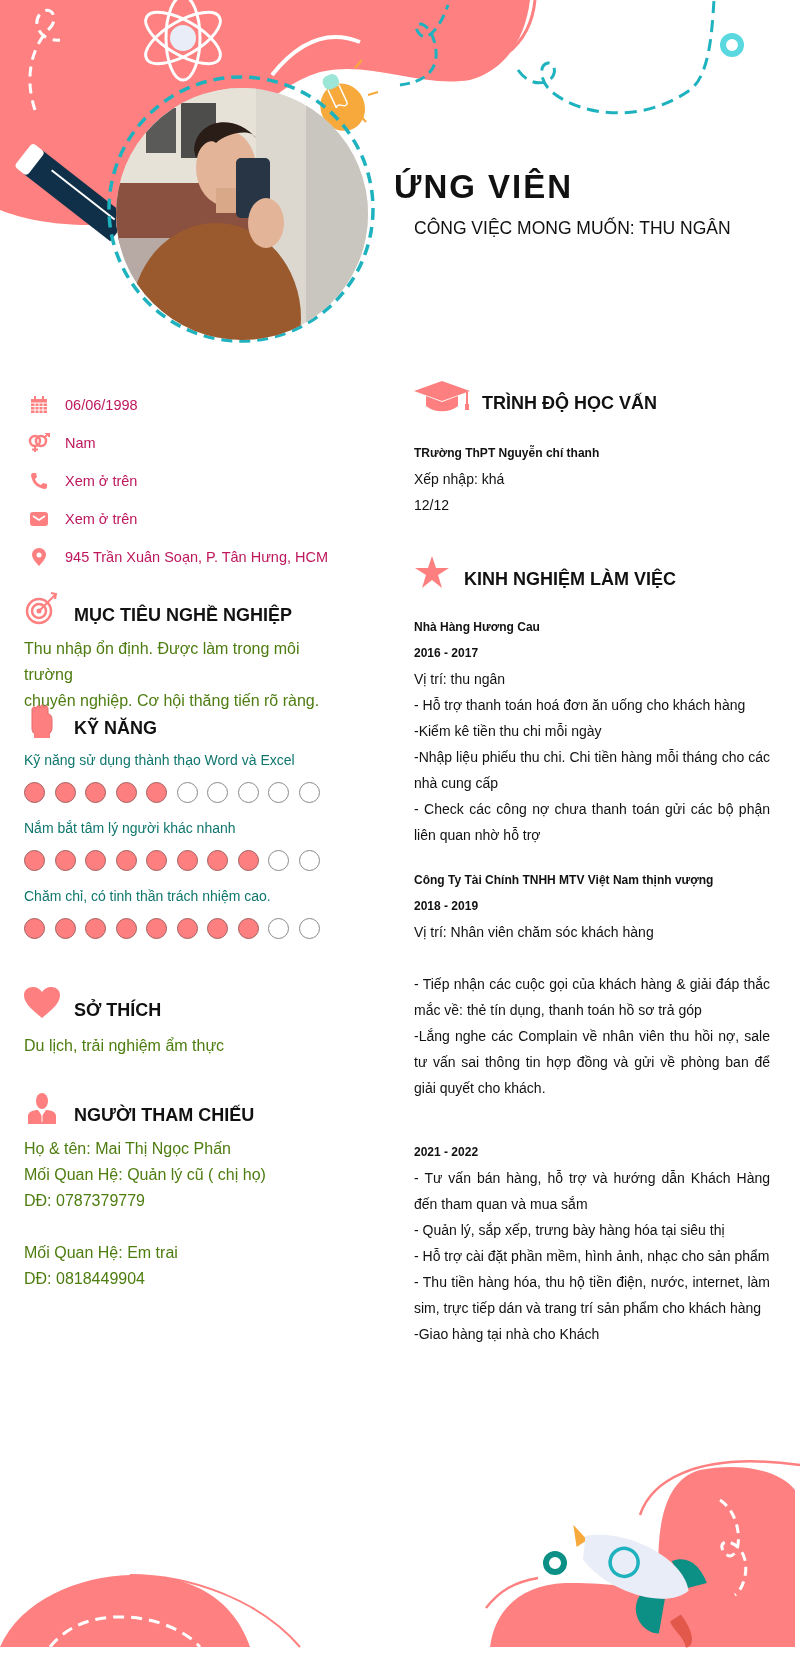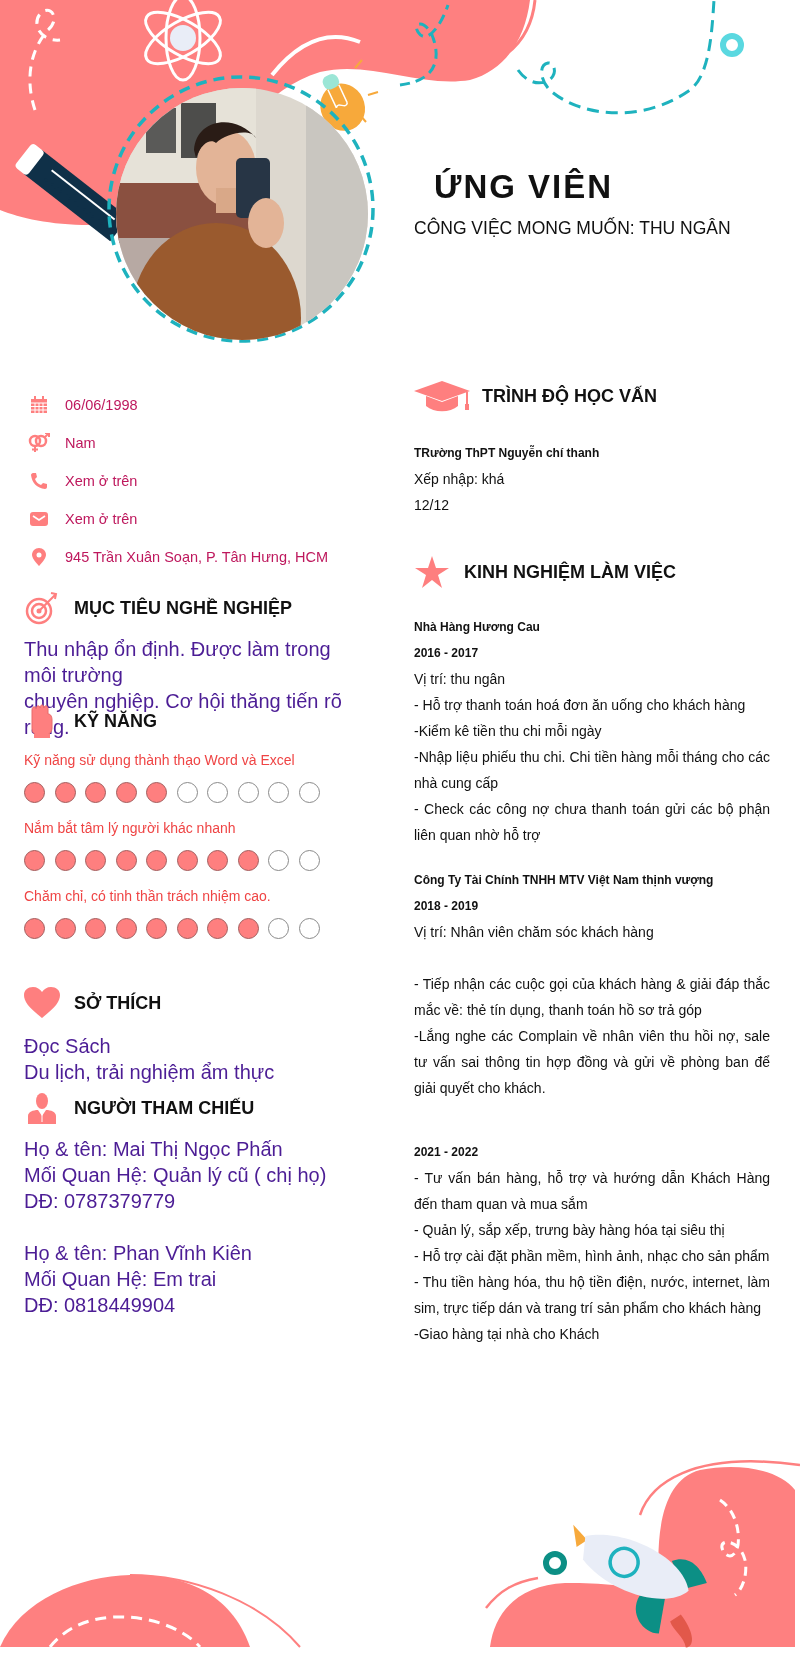--- a/index.html
+++ b/index.html
@@ -2,37 +2,37 @@
 <html><head>
 <meta charset="utf-8">
 <style>
   * { box-sizing: border-box; margin: 0; padding: 0; }
   html, body { width: 800px; height: 1673px; background: #ffffff; overflow: hidden; }
   body { position: relative; font-family: "Liberation Sans", "DejaVu Sans", sans-serif; color: #111; }
   .deco { position: absolute; left: 0; top: 0; width: 800px; height: 1673px; pointer-events: none; }
   .abs { position: absolute; }
 
   
-  .name { left: 434px; top: 168px; font-size: 33px; font-weight: bold; letter-spacing: 2px; color: #111; }
+  .name { left: 394px; top: 168px; font-size: 33px; font-weight: bold; letter-spacing: 2px; color: #111; }
   .desired { left: 414px; top: 218px; font-size: 17.5px; color: #111; }
   .avatar { left: 116px; top: 88px; width: 252px; height: 252px; border-radius: 50%; overflow: hidden; }
 
   
   .contact { left: 28px; top: 386px; width: 330px; }
   .contact-row { display: flex; align-items: center; height: 38px; }
   .contact-row .ic { width: 22px; height: 22px; margin-right: 15px; display: flex; align-items: center; justify-content: center; color: #fe7f7f; }
   .contact-row .tx { font-size: 14.5px; color: #be185d; }
 
-  .sec-title { display: flex; align-items: center; }
+  .sec-title { display: flex; align-items: flex-end; }
   .sec-title .ic { width: 36px; height: 36px; display: flex; align-items: center; justify-content: center; margin-right: 14px; }
   .sec-title .lbl { font-size: 18px; font-weight: bold; color: #111; }
 
-  .body-text { font-size: 20px; line-height: 26px; color: #4c1d95; }
-
-  .skill-name { font-size: 14px; color: #ef4444; height: 26px; line-height: 26px; }
+  .body-text { font-size: 16px; line-height: 26px; color: #4d7c0f; }
+
+  .skill-name { font-size: 14px; color: #0f766e; height: 26px; line-height: 26px; }
   .dots { display: flex; gap: 9.5px; margin: 9px 0 12px 0; }
   .dot { width: 21px; height: 21px; border-radius: 50%; border: 1.5px solid #8a8a8a; background: #fff; }
   .dot.on { background: #fe7f7f; border-color: #a35e5e; }
 
   
   .rc { left: 414px; width: 356px; }
   .entry-title { font-size: 12px; font-weight: bold; line-height: 26px; color: #111; }
   .entry-line { font-size: 14px; line-height: 26px; color: #111; text-align: justify; }
   .spacer { height: 26px; }
 
@@ -249,21 +249,20 @@
 <div class="abs" style="left:24px; top:985px; width:320px;">
   <div class="sec-title">
     <span class="ic">
       <svg width="36" height="32" viewBox="0 0 36 32">
           <path d="M18,31 C4,20 0,14 0,8 C0,3 4,0 9,0 C13,0 16,2 18,5 C20,2 23,0 27,0 C32,0 36,3 36,8 C36,14 32,20 18,31 Z" fill="#fe7f7f"></path>
         </svg>
     </span>
     <span class="lbl">SỞ THÍCH</span>
   </div>
   <div class="body-text" style="margin-top:12px;">
-    <div>Đọc Sách</div>
     <div>Du lịch, trải nghiệm ẩm thực</div>
   </div>
 </div>
 
 <div class="abs" style="left:24px; top:1090px; width:320px;">
   <div class="sec-title">
     <span class="ic">
       <svg width="28" height="32" viewBox="0 0 28 32">
           <ellipse cx="14" cy="9" rx="6" ry="8" fill="#fe7f7f"></ellipse>
           <path d="M0,32 L0,24 C0,20 5,18 10,18 L14,24 L18,18 C23,18 28,20 28,24 L28,32 Z" fill="#fe7f7f"></path>
@@ -273,21 +272,20 @@
     <span class="lbl">NGƯỜI THAM CHIẾU</span>
   </div>
   <div class="body-text" style="margin-top:10px;">
     <div>
       <div>Họ &amp; tên:  Mai Thị Ngọc Phấn</div>
       <div>Mối Quan Hệ: Quản lý cũ ( chị họ)</div>
       <div>DĐ: 0787379779</div>
     </div>
     <div style="height:26px;"></div>
     <div>
-      <div>Họ &amp; tên: Phan Vĩnh Kiên</div>
       <div>Mối Quan Hệ: Em trai</div>
       <div>DĐ: 0818449904</div>
     </div>
   </div>
 </div>
 
 <div class="abs rc" style="left:414px; top:378px;">
   <div class="sec-title">
     <span class="ic" style="width:56px; margin-right:12px;">
       <svg width="56" height="34" viewBox="0 0 56 34">

